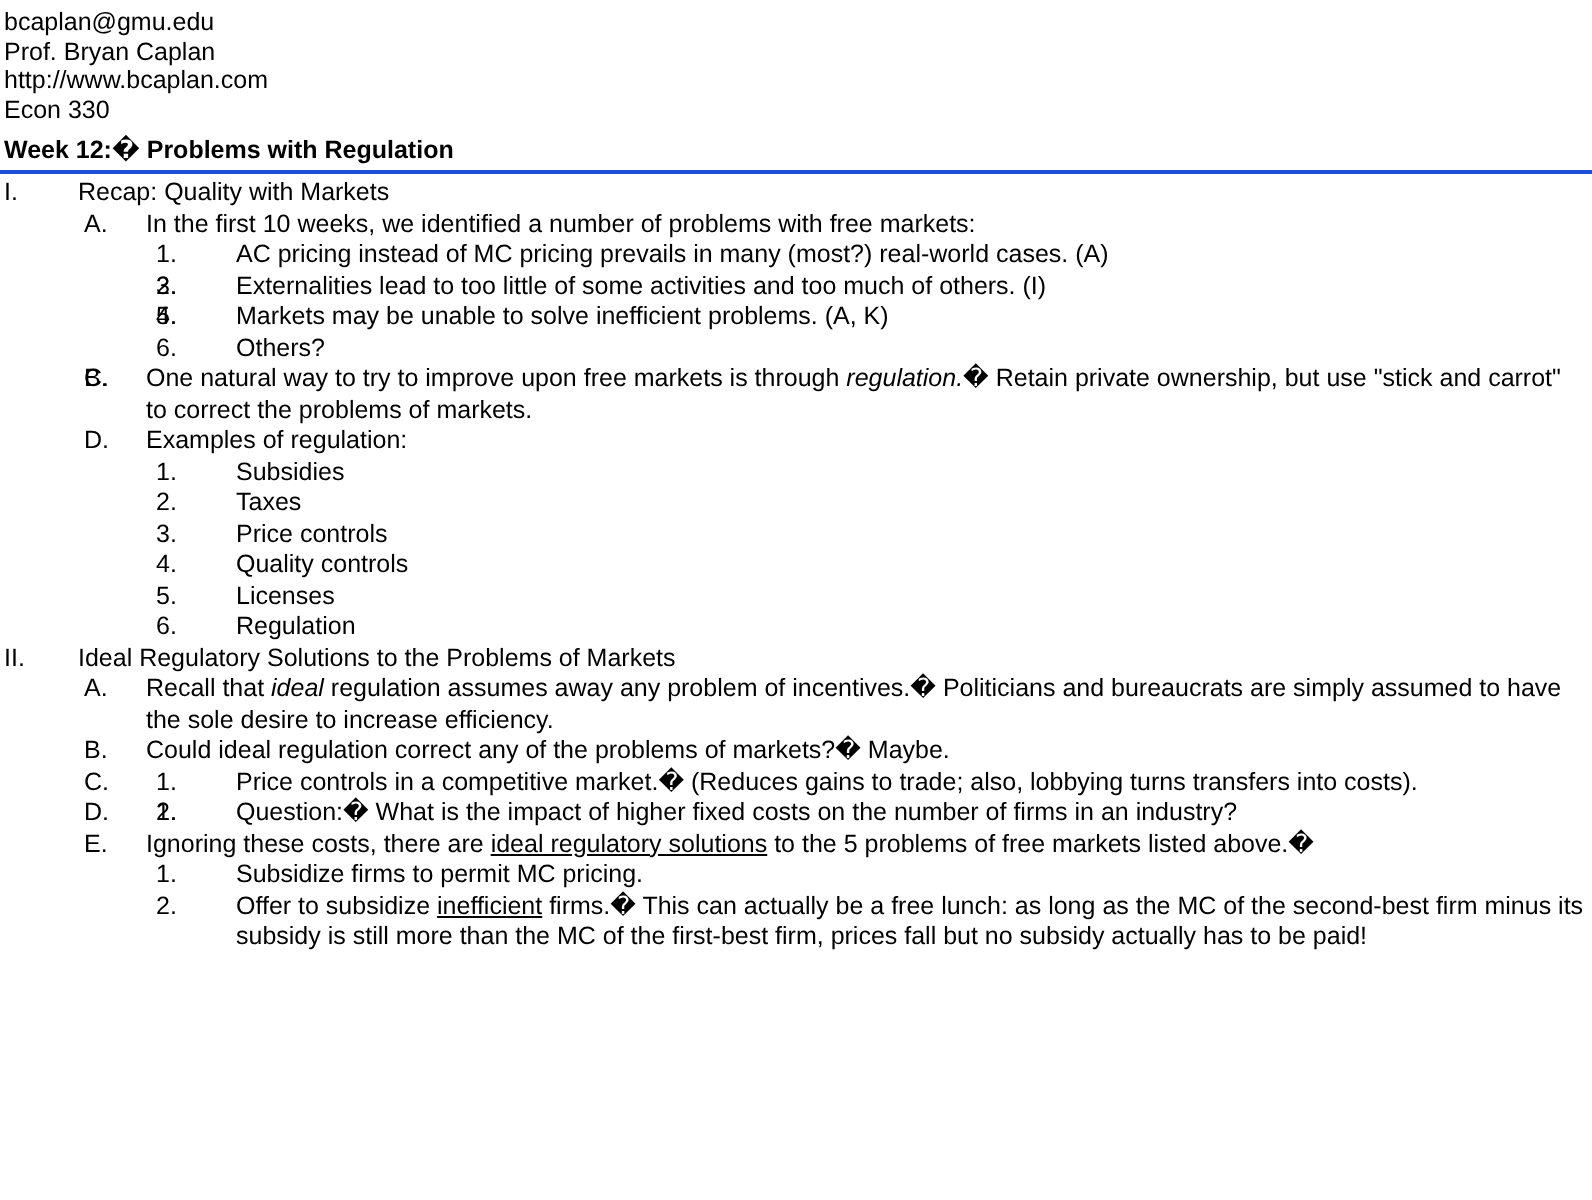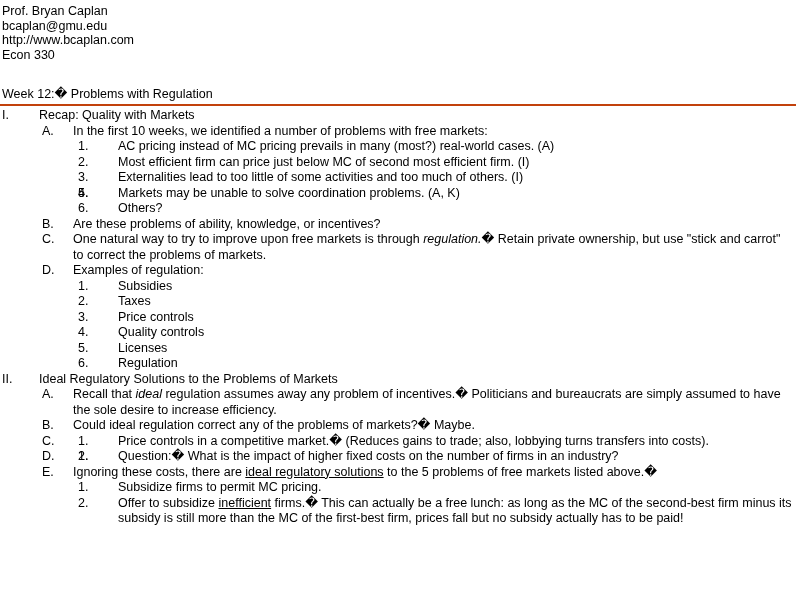--- a/index.html
+++ b/index.html
@@ -11,64 +11,64 @@
   body {
     font-family: "Liberation Sans", "DejaVu Sans", sans-serif;
     font-size: 12.5px;
     color: #000000;
     -webkit-font-smoothing: antialiased;
   }
   .page { width: 796px; }
   .hdr { padding: 4px 2px 0 2px; }
   .hdr .hline { line-height: 14.5px; white-space: nowrap; }
   .title-block {
-    margin-top: 25px;
-    border-bottom: 2px solid #c2410c;
+    margin-top: 6px;
+    border-bottom: 2px solid #1d4ed8;
     padding: 0 0 2px 2px;
-    font-weight: normal;
+    font-weight: bold;
     line-height: 15px;
     white-space: nowrap;
   }
   .outline { margin-top: 2px; padding-right: 3px; }
   .li { position: relative; line-height: 15.5px; }
   .marker { position: absolute; top: 0; }
   .lvl1 { padding-left: 39px; }
   .lvl1 > .marker { left: 2px; }
   .lvl2 { padding-left: 73px; }
   .lvl2 > .marker { left: 42px; }
   .lvl3 { padding-left: 118px; }
   .lvl3 > .marker { left: 78px; }
   .it { font-style: italic; }
   .un { text-decoration: underline; }
 </style>
 </head>
 <body>
 
 <div class="page">
   <div class="hdr">
+    <div class="hline">bcaplan@gmu.edu</div>
     <div class="hline">Prof. Bryan Caplan</div>
-    <div class="hline">bcaplan@gmu.edu</div>
     <div class="hline">http://www.bcaplan.com</div>
     <div class="hline">Econ 330</div>
   </div>
 
   <div class="title-block">
     <span>Week 12:� Problems with Regulation</span>
   </div>
 
   <div class="outline">
       <div class="li lvl1"><span class="marker">I.</span><span class="txt"><span>Recap: Quality with Markets</span></span></div>
       <div class="li lvl2"><span class="marker">A.</span><span class="txt"><span>In the first 10 weeks, we identified a number of problems with free markets:</span></span></div>
       <div class="li lvl3"><span class="marker">1.</span><span class="txt"><span>AC pricing instead of MC pricing prevails in many (most?) real-world cases. (A)</span></span></div>
-      <div class="li lvl3"><span class="marker">2.</span><span class="txt"><span>Most efficient firm can price just below MC of second most efficient firm. (I)</span></span></div>
+      <div class="li lvl3"><span class="marker">2.</span></div>
       <div class="li lvl3"><span class="marker">3.</span><span class="txt"><span>Externalities lead to too little of some activities and too much of others. (I)</span></span></div>
       <div class="li lvl3"><span class="marker">4.</span></div>
-      <div class="li lvl3"><span class="marker">5.</span><span class="txt"><span>Markets may be unable to solve coordination problems. (A, K)</span></span></div>
+      <div class="li lvl3"><span class="marker">5.</span><span class="txt"><span>Markets may be unable to solve inefficient problems. (A, K)</span></span></div>
       <div class="li lvl3"><span class="marker">6.</span><span class="txt"><span>Others?</span></span></div>
-      <div class="li lvl2"><span class="marker">B.</span><span class="txt"><span>Are these problems of ability, knowledge, or incentives?</span></span></div>
+      <div class="li lvl2"><span class="marker">B.</span></div>
       <div class="li lvl2"><span class="marker">C.</span><span class="txt"><span>One natural way to try to improve upon free markets is through </span><span class="it">regulation.</span><span>� Retain private ownership, but use "stick and carrot" to correct the problems of markets.</span></span></div>
       <div class="li lvl2"><span class="marker">D.</span><span class="txt"><span>Examples of regulation:</span></span></div>
       <div class="li lvl3"><span class="marker">1.</span><span class="txt"><span>Subsidies</span></span></div>
       <div class="li lvl3"><span class="marker">2.</span><span class="txt"><span>Taxes</span></span></div>
       <div class="li lvl3"><span class="marker">3.</span><span class="txt"><span>Price controls</span></span></div>
       <div class="li lvl3"><span class="marker">4.</span><span class="txt"><span>Quality controls</span></span></div>
       <div class="li lvl3"><span class="marker">5.</span><span class="txt"><span>Licenses</span></span></div>
       <div class="li lvl3"><span class="marker">6.</span><span class="txt"><span>Regulation</span></span></div>
       <div class="li lvl1"><span class="marker">II.</span><span class="txt"><span>Ideal Regulatory Solutions to the Problems of Markets</span></span></div>
       <div class="li lvl2"><span class="marker">A.</span><span class="txt"><span>Recall that </span><span class="it">ideal</span><span> regulation assumes away any problem of incentives.� Politicians and bureaucrats are simply assumed to have the sole desire to increase efficiency.</span></span></div>

